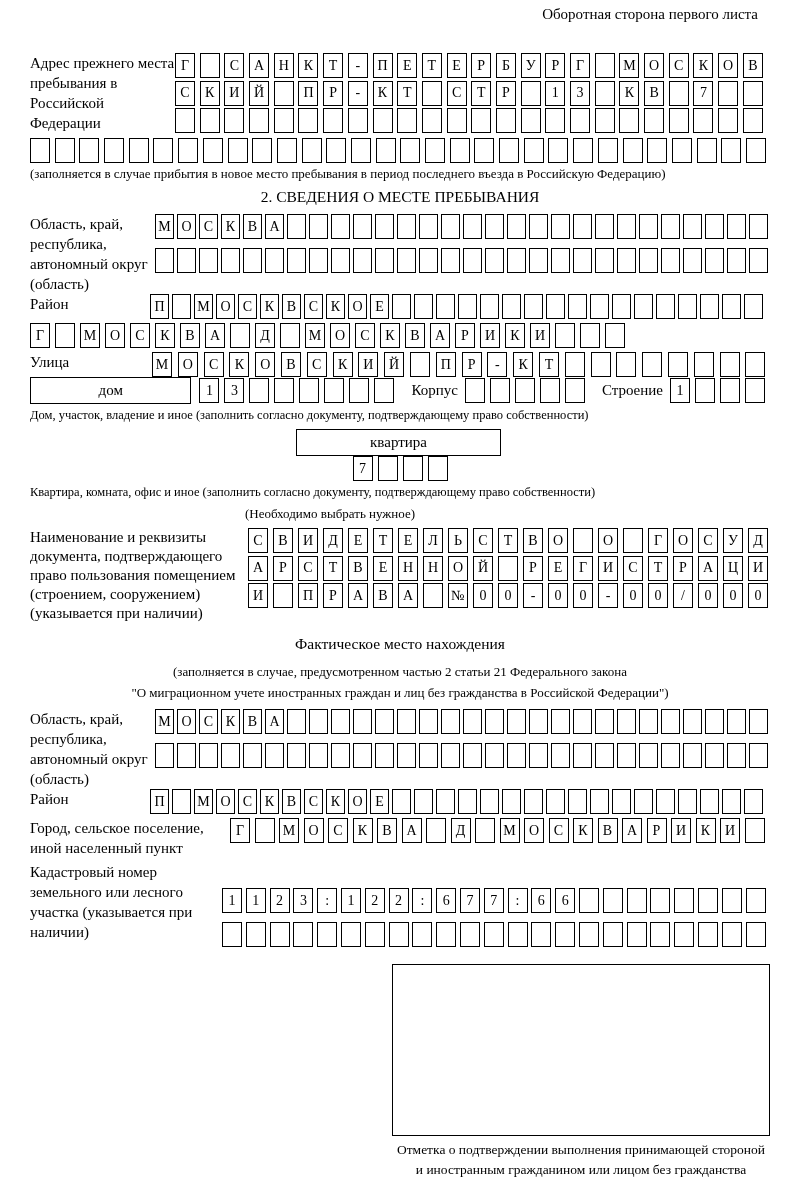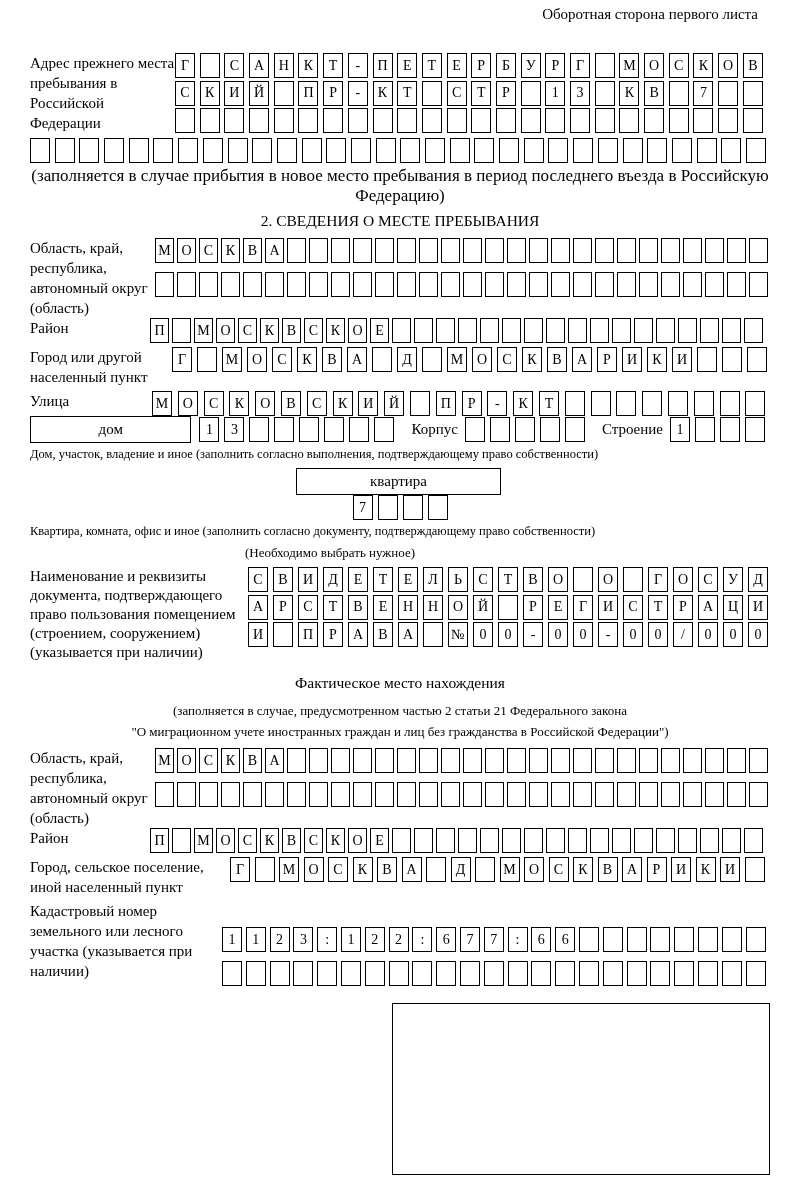--- a/index.html
+++ b/index.html
@@ -33,21 +33,21 @@
   .rows.gap > .cells { margin-bottom:9px; }
 
   
   .fg { display:flex; align-items:flex-start; }
   .fg-label { font-size:15px; line-height:20px; flex:0 0 auto; }
   .w145 { width:145px; } .w125 { width:125px; } .w120 { width:120px; }
   .w142 { width:142px; } .w122 { width:122px; } .w218 { width:218px; }
   .w200 { width:200px; } .w192 { width:192px; }
   .doc-label { line-height:19px; }
 
-  .note { font-size:17px; text-align:center; margin-top:3px; }
+  .note { font-size:13px; margin-top:3px; }
   .sec-title { font-size:15.5px; font-weight:normal; text-align:center; margin:6px 0 8px 0; }
 
   
   .inline-row { display:flex; align-items:center; }
   .label-box {
     border:1.8px solid #000; height:27px;
     display:flex; align-items:center; justify-content:center;
     font-size:15px; margin-right:8px;
   }
   .lb170 { width:170px; } .lb205 { width:205px; }
@@ -294,21 +294,20 @@
         <div class="cell"></div>
         <div class="cell"></div>
         <div class="cell"></div>
         <div class="cell"></div>
         <div class="cell"></div>
         <div class="cell"></div>
       </div>
   </div>
 
   <div class="fg mt4">
-    <div class="fg-label w142">Город или другой населенный пункт</div>
     <div class="cells r24">
         <div class="cell">Г</div>
         <div class="cell"></div>
         <div class="cell">М</div>
         <div class="cell">О</div>
         <div class="cell">С</div>
         <div class="cell">К</div>
         <div class="cell">В</div>
         <div class="cell">А</div>
         <div class="cell"></div>
@@ -381,21 +380,21 @@
         <div class="cell"></div>
       </div>
     <div class="inline-label">Строение</div>
     <div class="cells h">
         <div class="cell">1</div>
         <div class="cell"></div>
         <div class="cell"></div>
         <div class="cell"></div>
       </div>
   </div>
-  <div class="caption">Дом, участок, владение и иное (заполнить согласно выполнения, подтверждающему право собственности)</div>
+  <div class="caption">Дом, участок, владение и иное (заполнить согласно документу, подтверждающему право собственности)</div>
 
   <div class="inline-row" style="margin-left:5px;flex-direction:column;">
     <div class="label-box lb205">квартира</div>
     <div class="cells h">
         <div class="cell">7</div>
         <div class="cell"></div>
         <div class="cell"></div>
         <div class="cell"></div>
       </div>
   </div>

